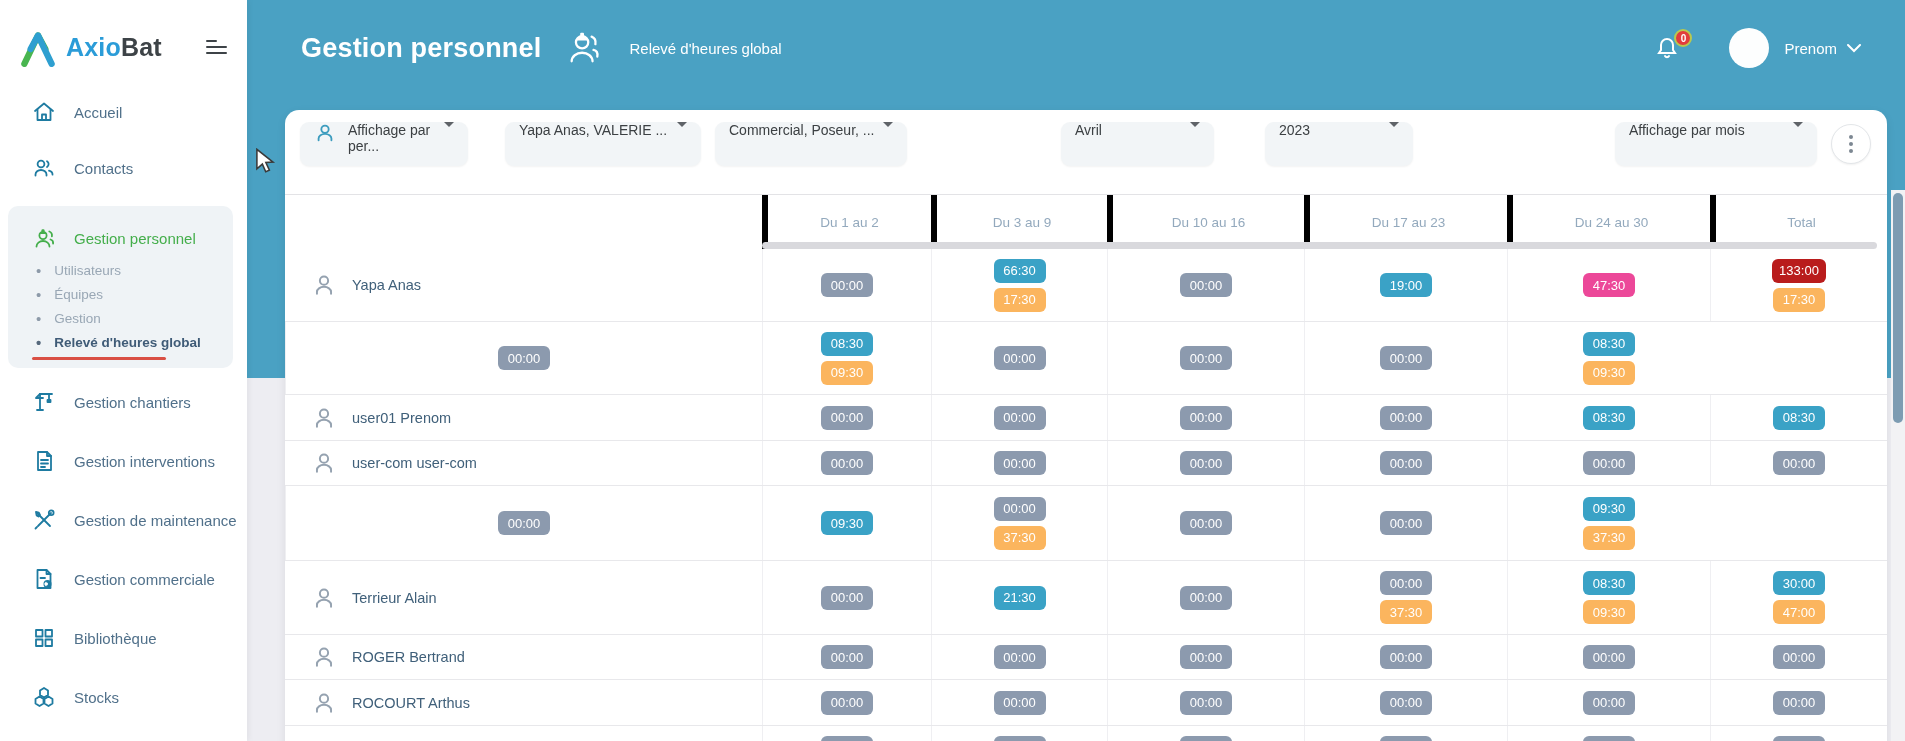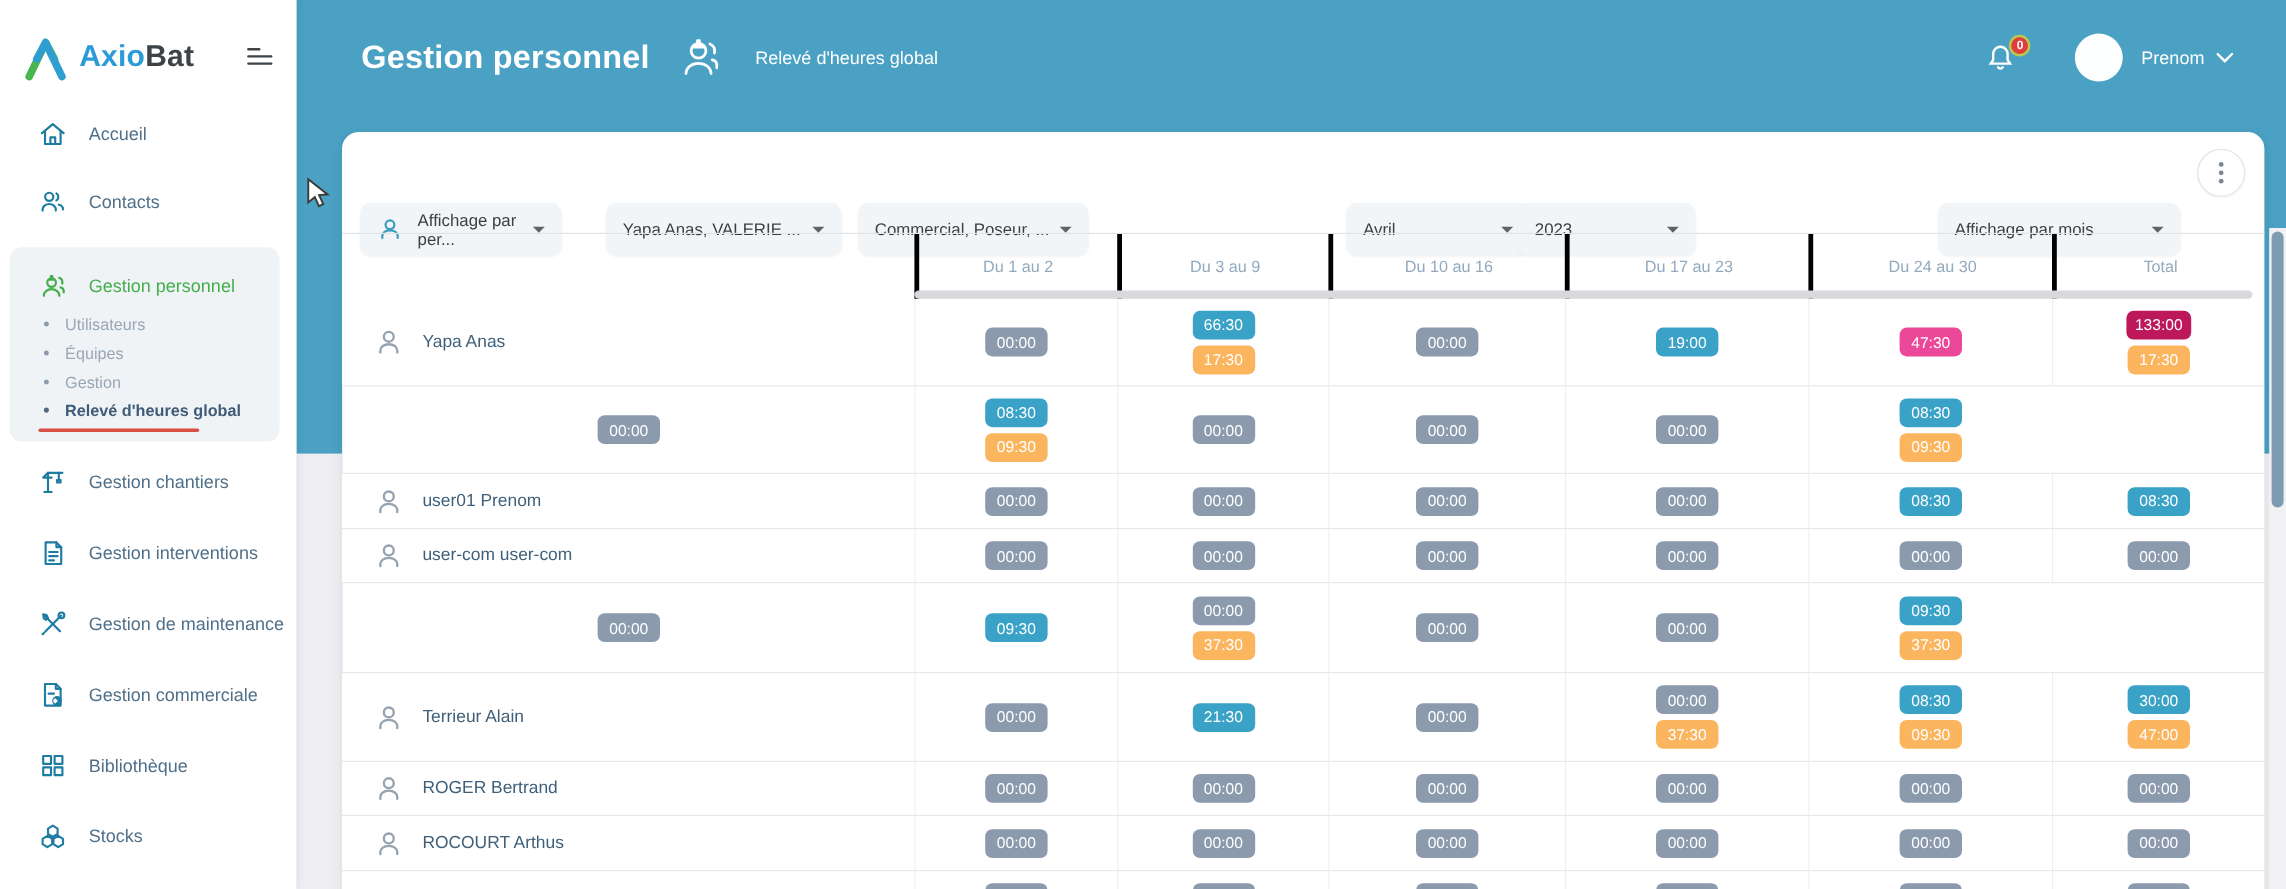--- a/index.html
+++ b/index.html
@@ -51,42 +51,42 @@
   .sub-item.active { color:#3f5b77; font-weight:bold; }
   .sub-item.active .dot { color:#55687c; }
   .red-underline { height:3px; width:134px; background:#d94f44; border-radius:2px; margin:3px 0 0 24px; }
   .side-nav.bottom { margin-top:10px; gap:11px; }
 
   
   .card { position:absolute; left:285px; top:110px; width:1602px; height:725px; background:#fff;
           border-radius:14px; z-index:3; box-shadow:0 3px 10px rgba(0,0,0,.08); }
   .filters { position:absolute; left:0; top:12px; right:0; height:50px; }
   .chip { position:absolute; top:0; height:44px; background:#f2f5f7; border-radius:9px;
-          display:flex; align-items:center; padding:0 14px; font-size:14px; color:#3c4043;
-          cursor:pointer; box-shadow:0 1px 2px rgba(0,0,0,.05);margin-top:47px; }
+          display:flex; align-items:flex-start; padding:0 14px; font-size:14px; color:#3c4043;
+          cursor:pointer; box-shadow:0 1px 2px rgba(0,0,0,.05); }
   .chip .p-ico { width:22px; height:22px; color:#3c9cbe; margin-right:12px; }
   .caret { margin-left:auto; width:0; height:0; border-left:5px solid transparent;
            border-right:5px solid transparent; border-top:5.5px solid #5f6368; }
   .chip1 { left:15px;  width:168px; }
   .chip2 { left:220px; width:196px; }
   .chip3 { left:430px; width:192px; }
-  .chip-month { left:837px; width:153px; }
+  .chip-month { left:776px; width:153px; }
   .chip-year  { left:980px; width:148px; }
   .chip-view  { left:1330px; width:202px; }
   .kebab { position:absolute; left:1546px; top:2px; width:40px; height:40px; border-radius:50%;
            background:#fff; border:1px solid #e3e6e9; cursor:pointer; display:flex; flex-direction:column;
            align-items:center; justify-content:center; gap:3px; box-shadow:0 1px 2px rgba(0,0,0,.06); }
   .kebab i { width:4px; height:4px; border-radius:50%; background:#7c8792; }
 
   
   .table { position:absolute; left:0; top:84px; right:0; }
   .grid-row { display:grid; grid-template-columns:477px 169px 176px 197px 203px 203px 177px; }
   .thead { height:55px; border-top:1px solid #e3e3e6; }
   .th { display:flex; align-items:center; justify-content:center; color:#93a9bd; font-size:13.5px;
-        border-left:4px solid #000000; }
+        border-left:6px solid #000000; }
   .th:first-child { border-left:none; }
   .hscroll { position:absolute; left:477px; right:10px; top:48px; height:7px; background:#d9d9dd;
              border-radius:4px; z-index:2; }
   .trow { border-bottom:1px solid #e8e8eb; }
   .tcell { display:flex; flex-direction:column; align-items:center; justify-content:center; gap:5px;
            border-left:1px solid #efeff2; }
   .ncell { flex-direction:row; justify-content:flex-start; padding-left:26px; gap:15px; border-left:none; }
   .ncell .p-ico { width:26px; height:26px; color:#95a2b0; flex:none; }
   .emp-name { color:#40607a; font-size:14.5px; }
   .badge { min-width:52px; height:24px; border-radius:6px; color:#fff; font-size:13px;
@@ -354,21 +354,21 @@
             <div class="tcell">
               <span class="badge" style="background: rgb(140, 154, 174);">00:00</span>
             </div>
             <div class="tcell">
               <span class="badge" style="background: rgb(58, 162, 198);">19:00</span>
             </div>
             <div class="tcell">
               <span class="badge" style="background: #ec4899;">47:30</span>
             </div>
             <div class="tcell">
-              <span class="badge" style="background: #be185d;">133:00</span>
+              <span class="badge" style="background: #b91c1c;">133:00</span>
               <span class="badge" style="background: rgb(251, 181, 94);">17:30</span>
             </div>
           </div>
           <div class="trow grid-row" style="height: 73px;">
             <div class="tcell">
               <span class="badge" style="background: rgb(140, 154, 174);">00:00</span>
             </div>
             <div class="tcell">
               <span class="badge" style="background: rgb(58, 162, 198);">08:30</span>
               <span class="badge" style="background: rgb(251, 181, 94);">09:30</span>

